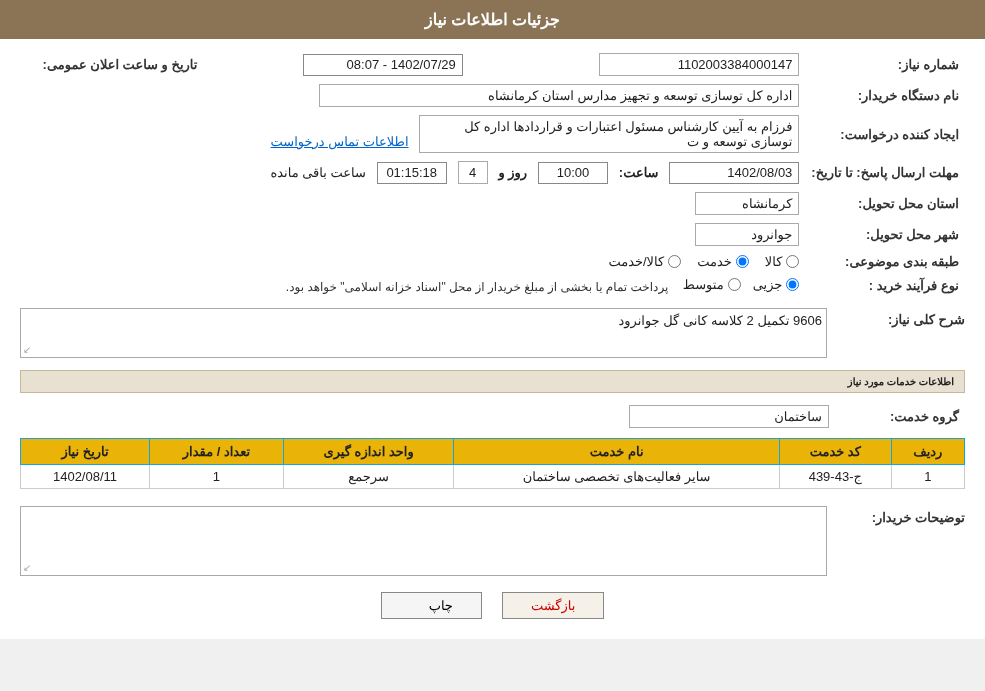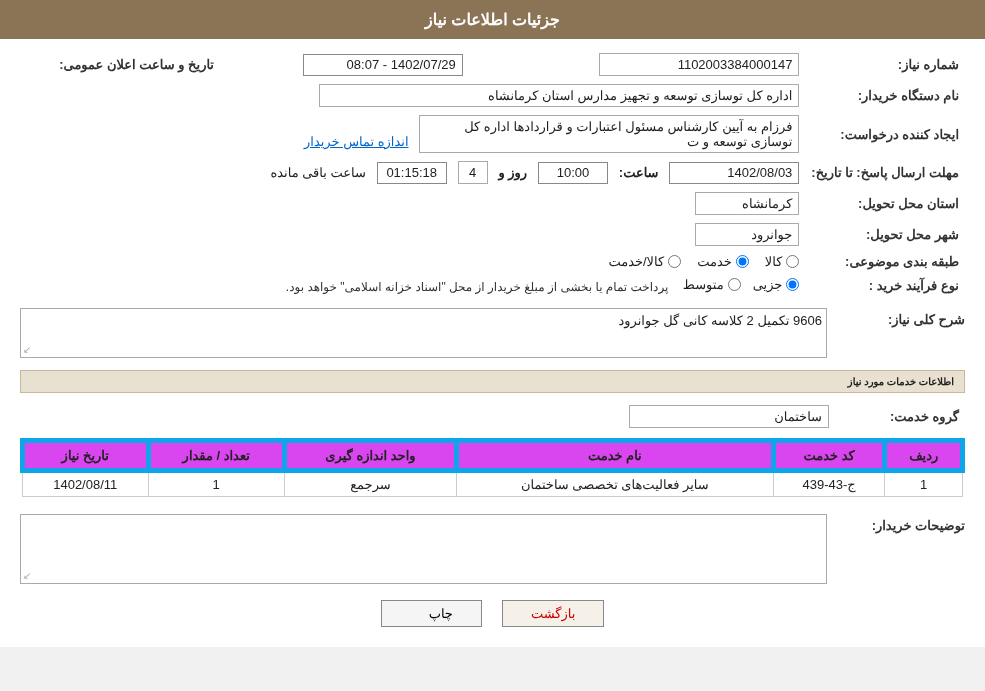--- a/index.html
+++ b/index.html
@@ -111,22 +111,22 @@
       left: 2px;
       color: #aaa;
       font-size: 10px;
     }
     .services-table {
       width: 100%;
       border-collapse: collapse;
       margin-top: 6px;
     }
     .services-table th {
-      background: #d946ef;
-      border: 5px solid #0ea5e9;
+      background: #eab308;
+      border: 1px solid #0ea5e9;
       padding: 5px 8px;
       text-align: center;
       font-weight: bold;
     }
     .services-table td {
       border: 1px solid #ccc;
       padding: 4px 8px;
       text-align: center;
     }
     .buyer-desc-box {
@@ -190,36 +190,36 @@
       <tbody>
           <tr>
         <td class="label-cell">شماره نیاز:</td>
         <td class="value-cell">
           <span class="input-box input-medium">1102003384000147</span>
         </td>
         <td style="width:30px;"></td>
         <td class="value-cell">
           <span class="input-box date-input" style="width:160px;">1402/07/29 - 08:07</span>
         </td>
-        <td class="label-cell" style="width:200px;text-align:right;">تاریخ و ساعت اعلان عمومی:</td>
+        <td class="label-cell" style="width:200px;text-align:center;">تاریخ و ساعت اعلان عمومی:</td>
       </tr>
 
       <tr>
         <td class="label-cell">نام دستگاه خریدار:</td>
         <td colspan="4" class="value-cell">
           <span class="input-box" style="width:480px;">اداره کل توسازی  توسعه و تجهیز مدارس استان کرمانشاه</span>
         </td>
       </tr>
 
       <tr>
         <td class="label-cell">ایجاد کننده درخواست:</td>
         <td colspan="4" class="value-cell">
           <span class="input-box" style="width:380px;">فرزام به آیین کارشناس مسئول اعتبارات و قراردادها اداره کل توسازی  توسعه و ت</span>
           &nbsp;
-          <span class="link-blue">اندازه تماس خریدار</span>
+          <span class="link-blue">اطلاعات تماس درخواست</span>
         </td>
       </tr>
 
       <tr>
         <td class="label-cell">مهلت ارسال پاسخ: تا تاریخ:</td>
         <td colspan="4" class="value-cell">
           <span class="input-box date-input">1402/08/03</span>
           &nbsp;
           <span class="inline-label">ساعت:</span>
           &nbsp;

